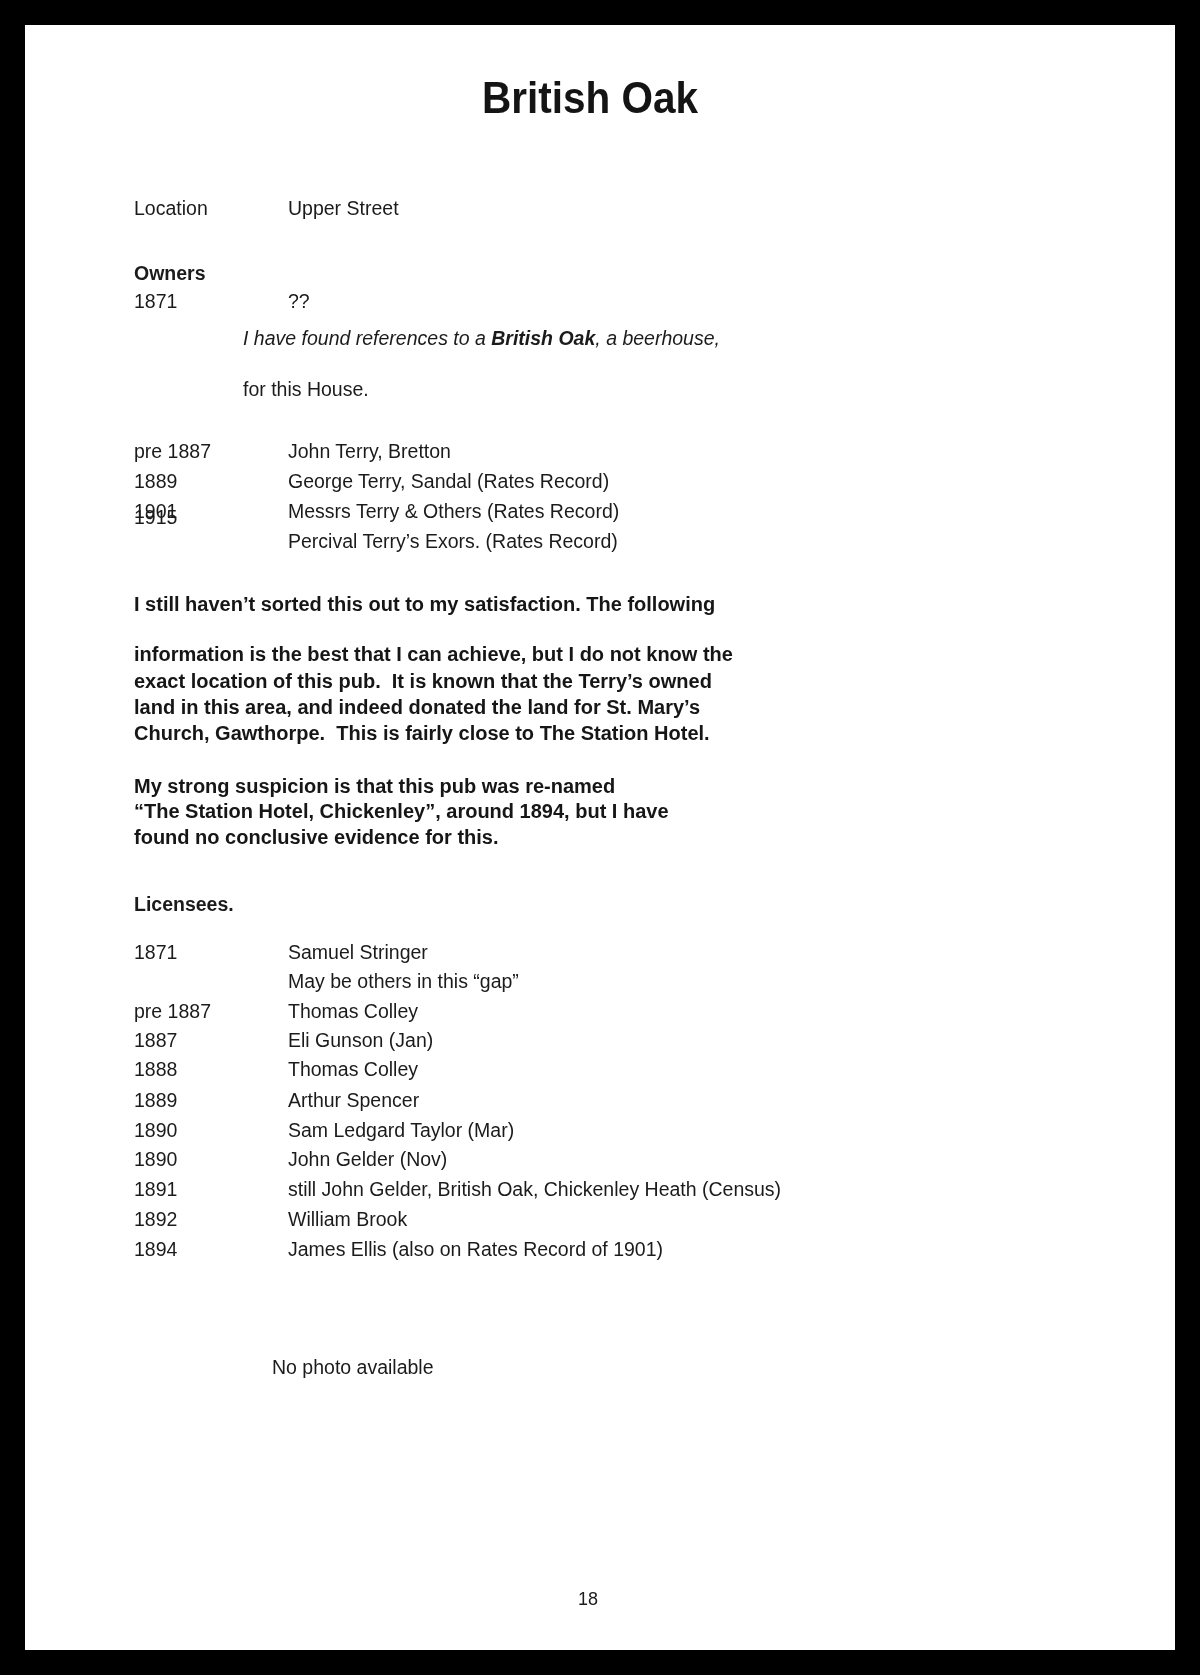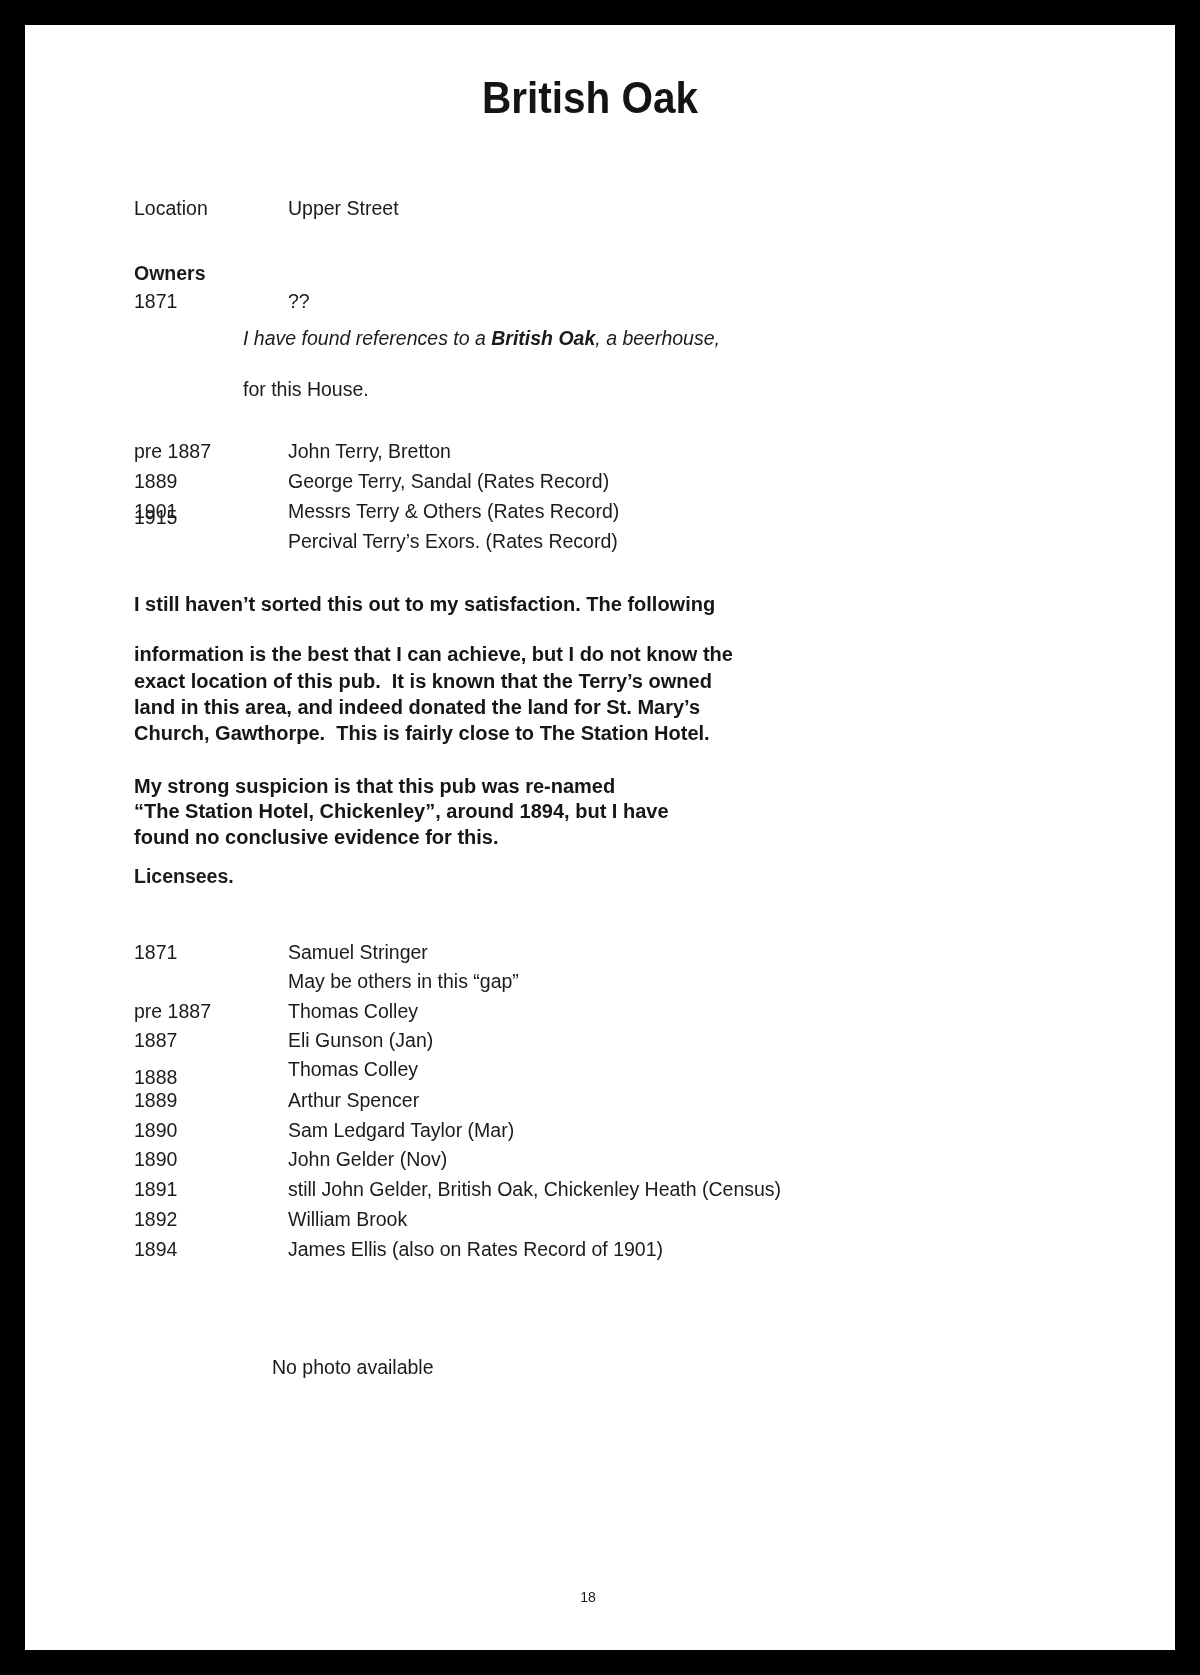--- a/index.html
+++ b/index.html
@@ -39,21 +39,21 @@
   .row-value { left: 218px; margin-left: 45px; }
   .commentary-line {
     left: 109px;
     font-size: 20px;
     font-weight: bold;
     line-height: 22px;
     color: #161616;
   }
   .note-line { left: 218px; }
   .page-number {
-    font-size: 14px;
+    font-size: 18px;
     transform: translateX(-50%);
   }
 </style>
 </head>
 <body>
 
 <div class="scan-frame">
   <div class="page">
 
     <div class="abs page-title" style="left:565px; top:48px;">British Oak</div>
@@ -84,35 +84,35 @@
     <div class="abs commentary-line" style="top:568px;">I still haven’t sorted this out to my satisfaction. The following</div>
     <div class="abs commentary-line" style="top:618px;">information is the best that I can achieve, but I do not know the</div>
     <div class="abs commentary-line" style="top:645px;">exact location of this pub.&nbsp; It is known that the Terry’s owned</div>
     <div class="abs commentary-line" style="top:671px;">land in this area, and indeed donated the land for St. Mary’s</div>
     <div class="abs commentary-line" style="top:697px;">Church, Gawthorpe.&nbsp; This is fairly close to The Station Hotel.</div>
 
     <div class="abs commentary-line" style="top:750px;">My strong suspicion is that this pub was re-named</div>
     <div class="abs commentary-line" style="top:775px;">“The Station Hotel, Chickenley”, around 1894, but I have</div>
     <div class="abs commentary-line" style="top:801px;">found no conclusive evidence for this.</div>
 
-    <div class="abs body-text bold row-label" style="top:840px;">Licensees.</div>
+    <div class="abs body-text bold row-label" style="top:868px;">Licensees.</div>
 
     <div class="abs body-text row-label" style="top:916px;">1871</div>
     <div class="abs body-text row-value" style="top:916px;">Samuel Stringer</div>
 
     <div class="abs body-text row-label" style="top:945px;"></div>
     <div class="abs body-text row-value" style="top:945px;">May be others in this “gap”</div>
 
     <div class="abs body-text row-label" style="top:975px;">pre 1887</div>
     <div class="abs body-text row-value" style="top:975px;">Thomas Colley</div>
 
     <div class="abs body-text row-label" style="top:1004px;">1887</div>
     <div class="abs body-text row-value" style="top:1004px;">Eli Gunson (Jan)</div>
 
-    <div class="abs body-text row-label" style="top:1033px;margin-top:8px;">1888</div>
+    <div class="abs body-text row-label" style="top:1033px;">1888</div>
     <div class="abs body-text row-value" style="top:1033px;">Thomas Colley</div>
 
     <div class="abs body-text row-label" style="top:1064px;">1889</div>
     <div class="abs body-text row-value" style="top:1064px;">Arthur Spencer</div>
 
     <div class="abs body-text row-label" style="top:1094px;">1890</div>
     <div class="abs body-text row-value" style="top:1094px;">Sam Ledgard Taylor (Mar)</div>
 
     <div class="abs body-text row-label" style="top:1123px;">1890</div>
     <div class="abs body-text row-value" style="top:1123px;">John Gelder (Nov)</div>

